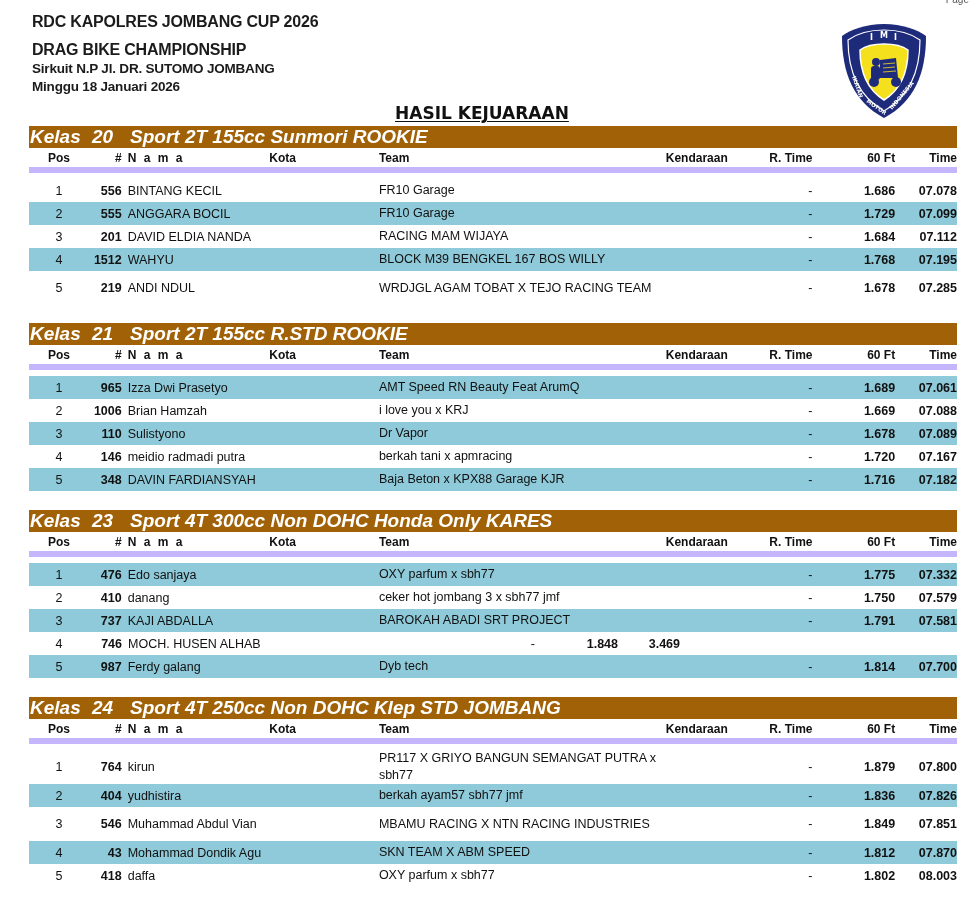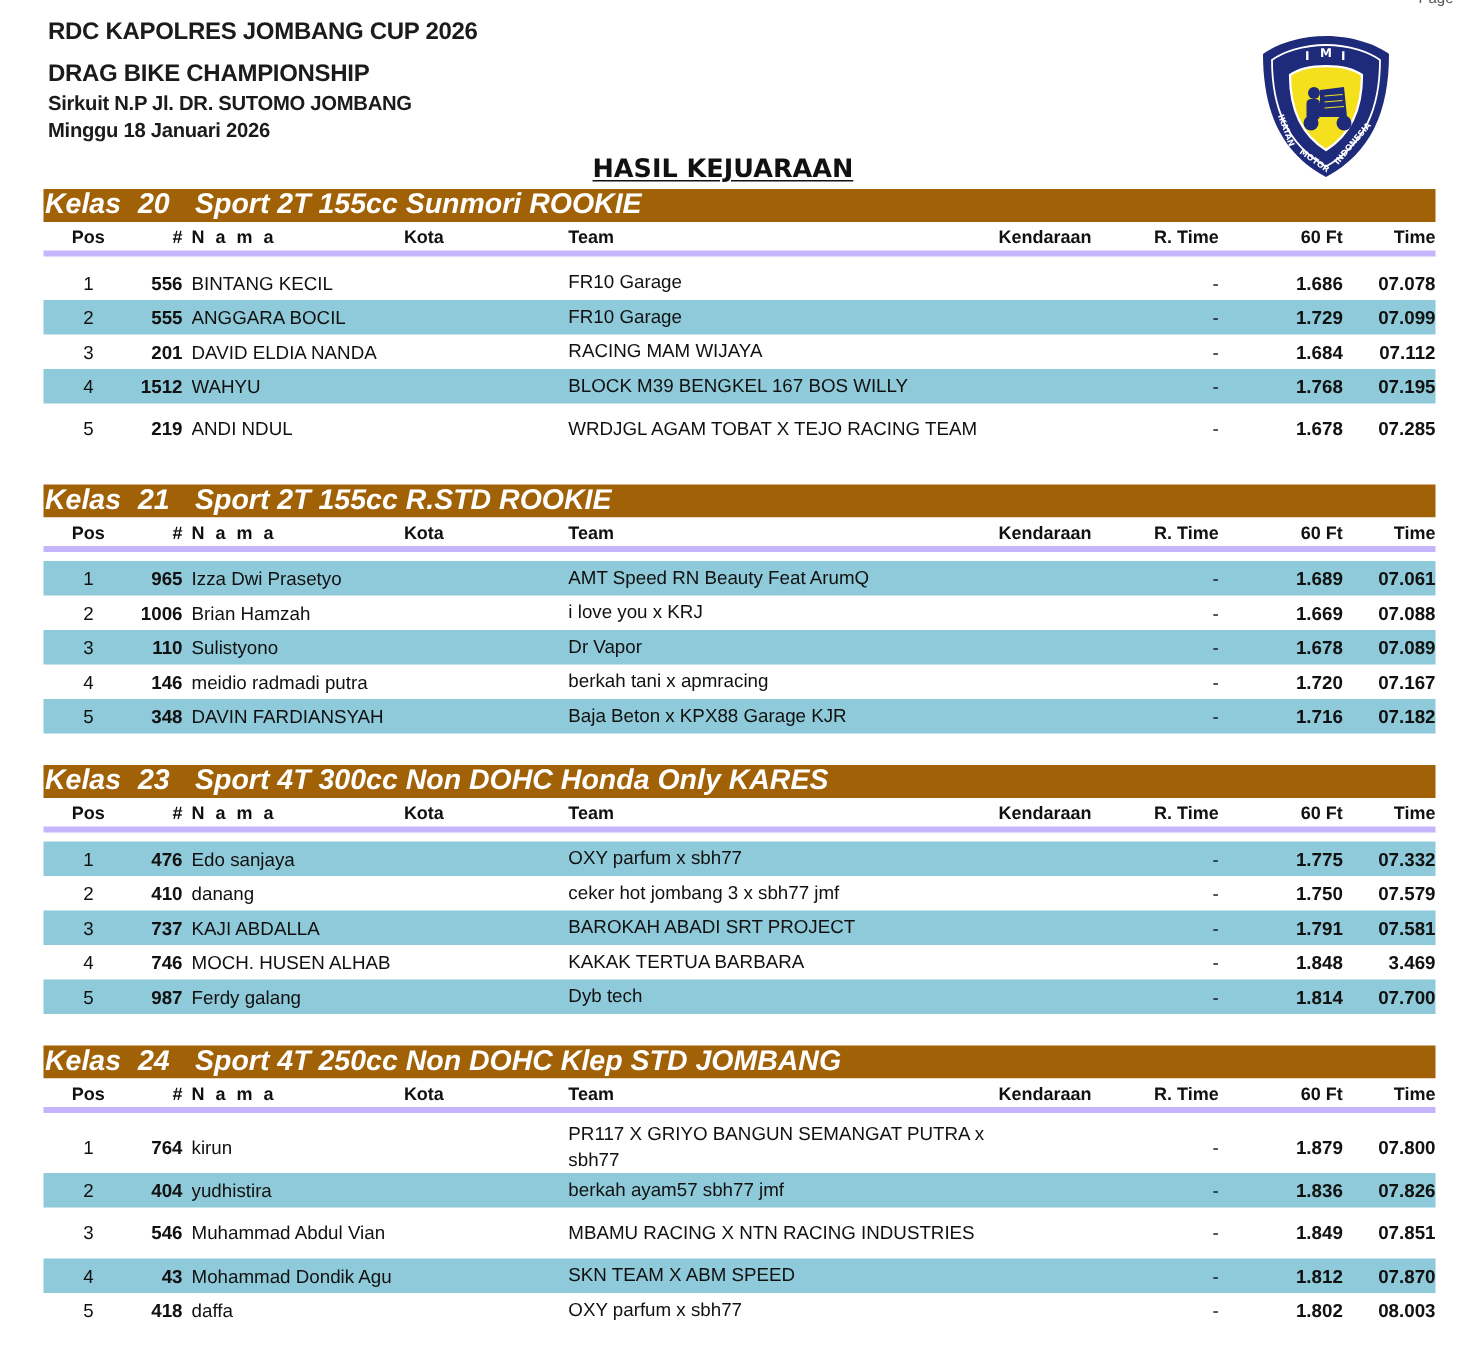--- a/index.html
+++ b/index.html
@@ -43,21 +43,21 @@
     font-size: 19px; line-height: 22px;
     display: flex; align-items: center;
     white-space: nowrap;
   }
   .kelas-bar .k-word { width: 62px; padding-left: 1px; }
   .kelas-bar .k-num { width: 38px; }
   .kelas-bar .k-name { }
   .col-head {
     height: 19px; display: flex; align-items: center;
     font-weight: bold; font-size: 12px;
-    border-bottom: 4px solid #c4b5fd;
+    border-bottom: 6px solid #c4b5fd;
     background: #fff;
   }
   .row {
     display: flex; align-items: center;
     font-size: 12.5px; height: 23px;
   }
   .row.alt { background: #8ecad9; }
   .row .team-cell { line-height: 17px; }
   .c-pos { width: 60px; text-align: center; }
   .c-num { width: 33px; text-align: right; font-weight: bold; padding-right: 6px; }
@@ -313,21 +313,20 @@
         <div class="c-kend"></div>
         <div class="c-rtime">-</div>
         <div class="c-60ft">1.791</div>
         <div class="c-time">07.581</div>
       </div>
       <div class="row" style="height: 23px;">
         <div class="c-pos">4</div>
         <div class="c-num">746</div>
         <div class="c-nama">MOCH. HUSEN ALHAB</div>
         <div class="c-kota"></div>
-        <div class="c-team team-cell">KAKAK TERTUA BARBARA</div>
         <div class="c-kend"></div>
         <div class="c-rtime">-</div>
         <div class="c-60ft">1.848</div>
         <div class="c-time">3.469</div>
       </div>
       <div class="row alt" style="height: 23px;">
         <div class="c-pos">5</div>
         <div class="c-num">987</div>
         <div class="c-nama">Ferdy galang</div>
         <div class="c-kota"></div>

